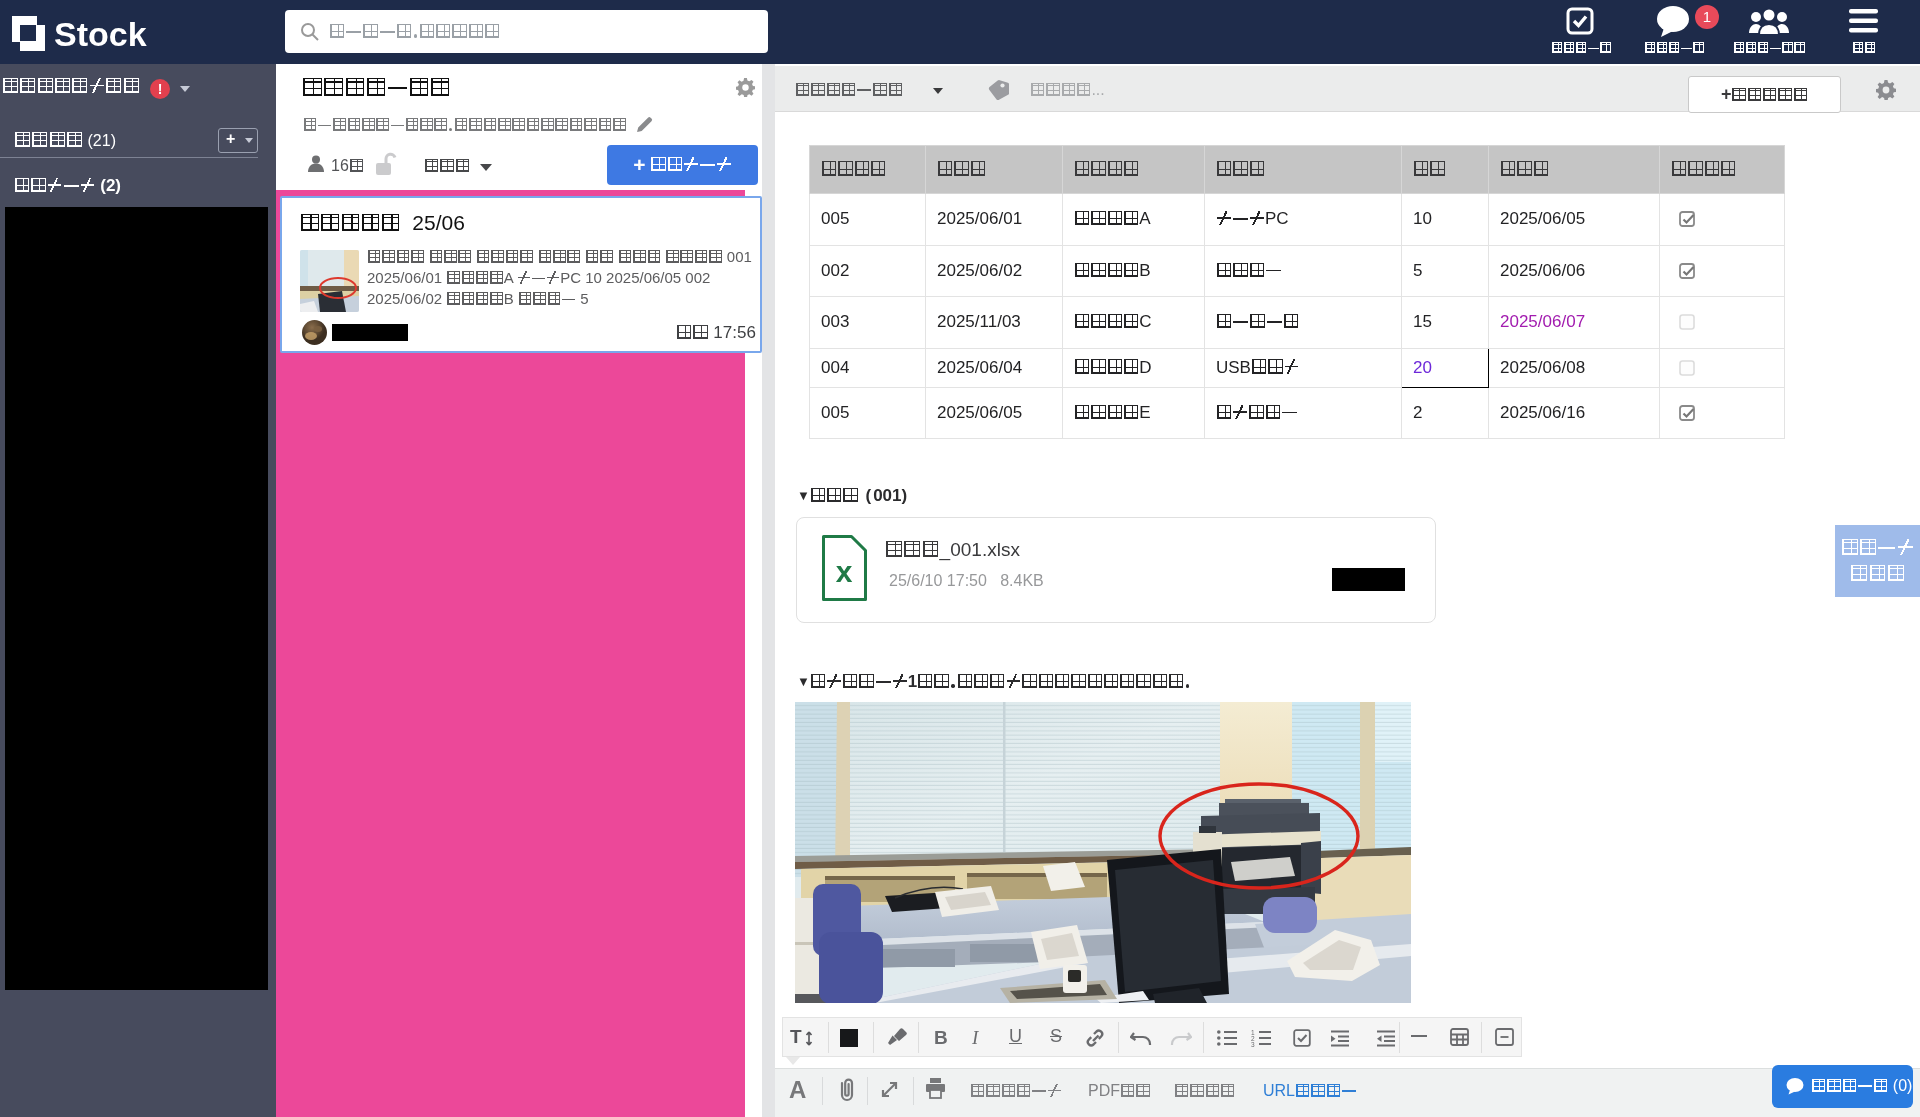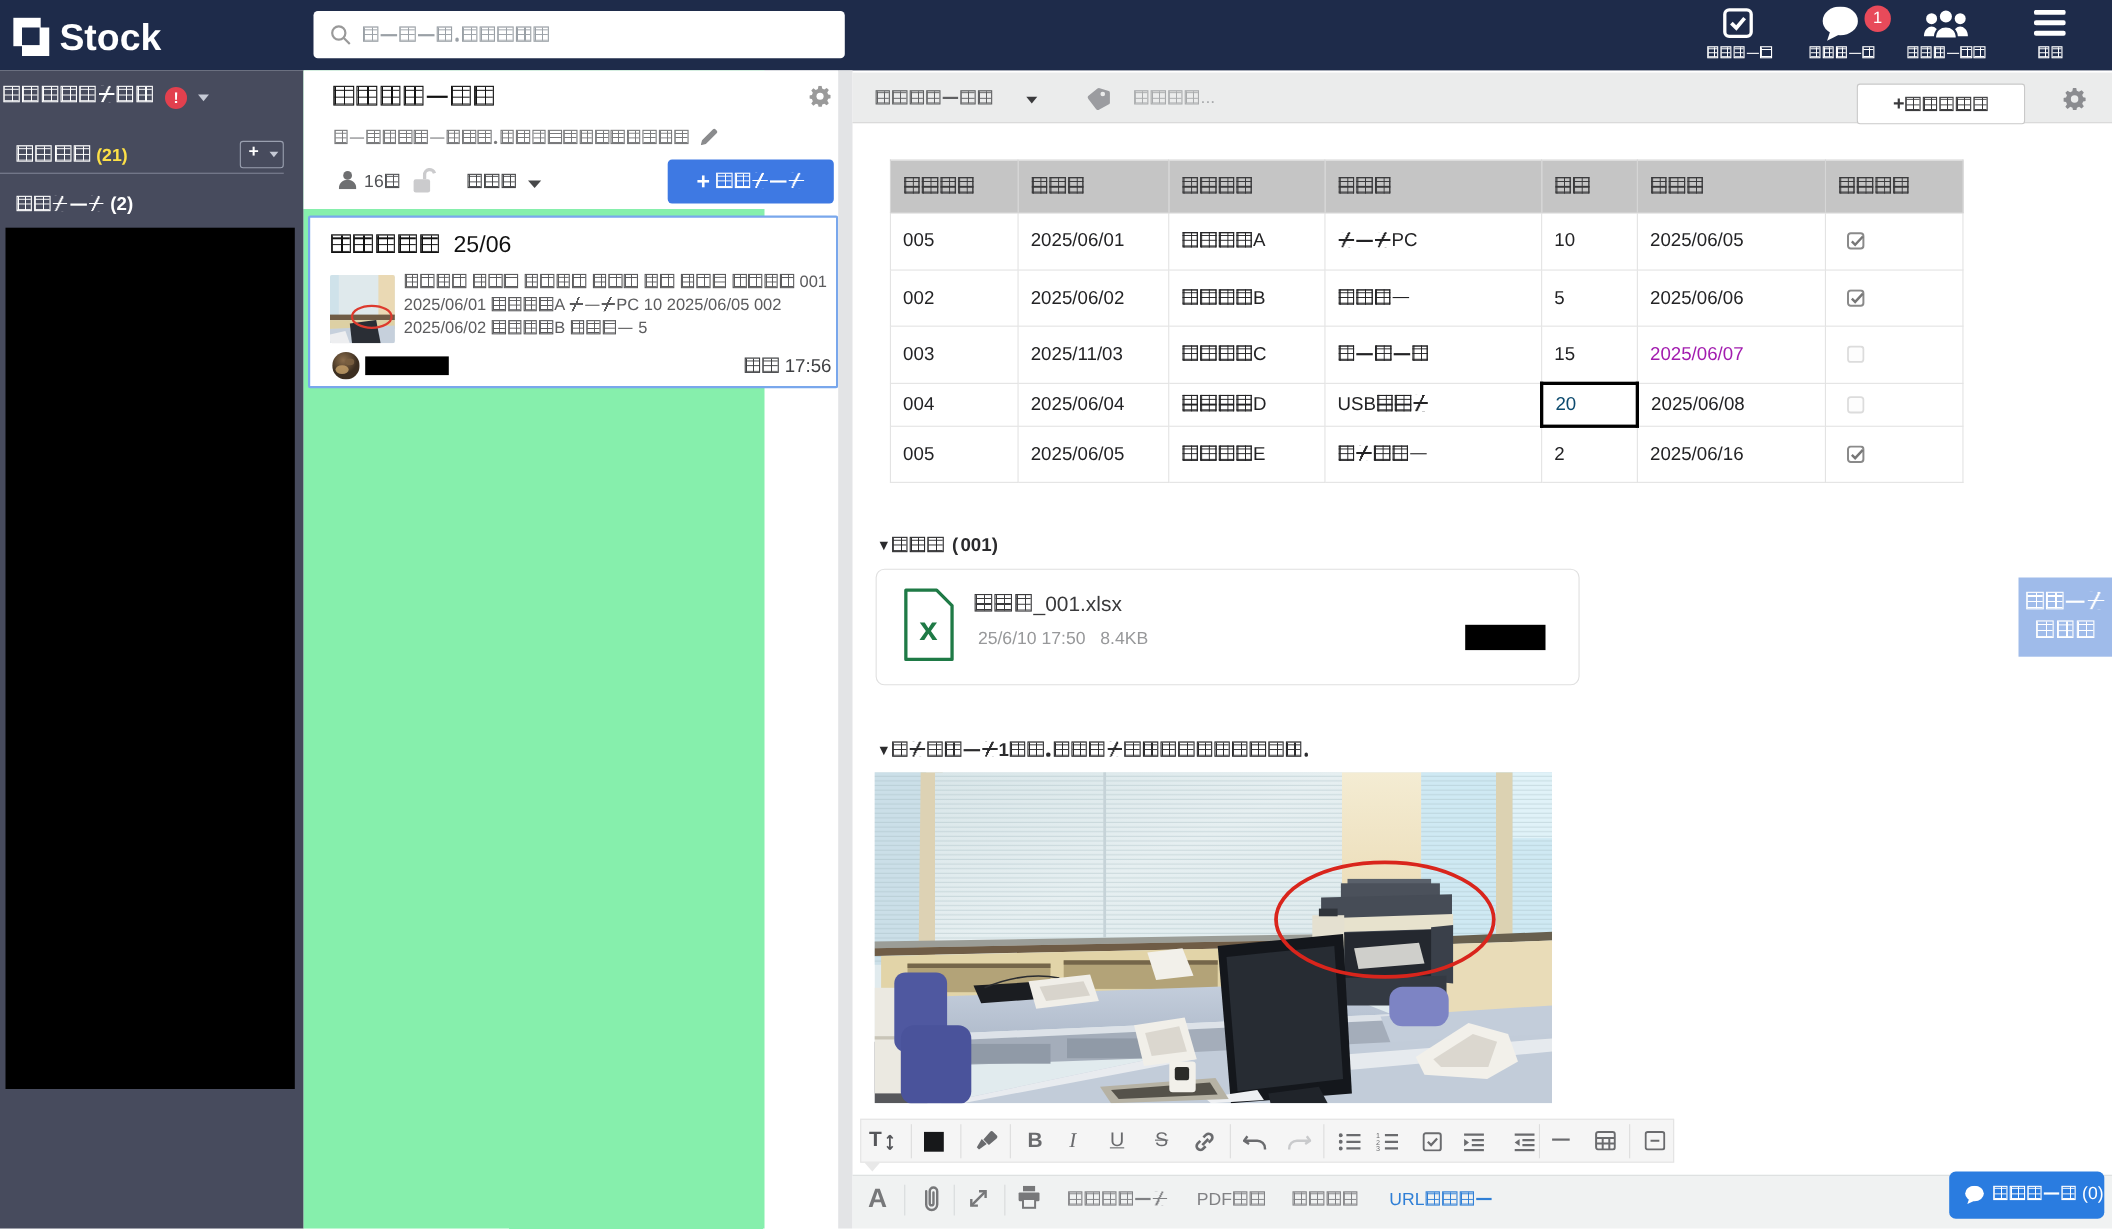--- a/index.html
+++ b/index.html
@@ -50,31 +50,31 @@
       <rect x="0" y="9.5" width="29" height="4.5" rx="2" fill="#fff"></rect>
       <rect x="0" y="19" width="29" height="4.5" rx="2" fill="#fff"></rect>
     </svg>
     <div class="abs" style="left:1846px;top:41px;width:36px;text-align:center;font-size:12.5px;color:#fff"><i class="k"></i><i class="k"></i></div>
 </div>
 
 <div class="abs" style="left:0;top:64px;width:276px;height:1053px;background:#474b5d">
   <div class="abs" style="left:2px;top:12px;font-size:18px;font-weight:bold;color:#fff"><i class="k"></i><i class="k"></i><i class="k"></i><i class="k"></i><i class="k"></i><i class="kl"></i><i class="k"></i><i class="k"></i></div>
   <div class="abs" style="left:150px;top:15px;width:20px;height:20px;border-radius:50%;background:#e2404e;color:#fff;font-size:14px;font-weight:bold;text-align:center;line-height:20px">!</div>
   <div class="abs" style="left:180px;top:22px;width:0;height:0;border-left:5px solid transparent;border-right:5px solid transparent;border-top:6px solid #c6cad6"></div>
-  <div class="abs" style="left:14px;top:66px;font-size:18px;font-weight:bold;color:#fff"><i class="k"></i><i class="k"></i><i class="k"></i><i class="k"></i><span style="font-weight:bold;font-size:16px;color:#fde047">&nbsp;(21)</span></div>
+  <div class="abs" style="left:14px;top:66px;font-size:18px;font-weight:bold;color:#fff"><i class="k"></i><i class="k"></i><i class="k"></i><i class="k"></i><span style="font-weight:normal;font-size:16px;color:#ffffff">&nbsp;(21)</span></div>
   <div class="abs" style="left:218px;top:64px;width:40px;height:25px;border:1.5px solid #9aa0b0;border-radius:3px;color:#fff">
     <span class="abs" style="left:7px;top:1px;font-size:16px;font-weight:bold">+</span>
     <span class="abs" style="left:26px;top:9px;width:0;height:0;border-left:4px solid transparent;border-right:4px solid transparent;border-top:5px solid #c6cad6"></span>
   </div>
   <div class="abs" style="left:0;top:93px;width:258px;height:1px;background:#7d8293"></div>
   <div class="abs" style="left:14px;top:112px;font-size:17px;font-weight:bold;color:#fff"><i class="k"></i><i class="k"></i><i class="kl"></i><i class="kd"></i><i class="kl"></i> (2)</div>
   <div class="abs" style="left:5px;top:143px;width:263px;height:783px;background:#000"></div>
 </div>
 
-<div class="abs" style="left:276px;top:64px;width:419px;height:1053px;background:#86efac">
+<div class="abs" style="left:276px;top:64px;width:469px;height:1053px;background:#ec4899">
   <div class="abs" style="left:0;top:0;width:486px;height:126px;background:#fff">
     <div class="abs" style="left:26px;top:11px;font-size:22px;font-weight:bold;color:#111"><i class="k"></i><i class="k"></i><i class="k"></i><i class="k"></i><i class="kd"></i><i class="k"></i><i class="k"></i></div>
     <svg class="abs" style="left:460px;top:14px" width="19" height="19" viewBox="0 0 20 20">
         <path fill="#9a9a9a" d="M8.5 0h3l.5 2.6 2 .9L16.4 2l2 2-1.5 2.3.9 2 2.7.5v3l-2.7.5-.9 2 1.5 2.3-2 2-2.3-1.5-2 .9-.5 2.6h-3l-.5-2.6-2-.9L3.6 19l-2-2 1.5-2.3-.9-2L-.5 12.2v-3L2.2 8.7l.9-2L1.6 4.4l2-2 2.3 1.5 2-.9z"></path>
         <circle cx="10" cy="10" r="3.4" fill="#fff"></circle>
       </svg>
     <div class="abs" style="left:27px;top:52px;font-size:15px;color:#797a7c"><i class="k"></i><i class="kd"></i><i class="k"></i><i class="k"></i><i class="k"></i><i class="k"></i><i class="kd"></i><i class="k"></i><i class="k"></i><i class="k"></i><i class="kp"></i><i class="k"></i><i class="k"></i><i class="k"></i><i class="k"></i><i class="k"></i><i class="k"></i><i class="k"></i><i class="k"></i><i class="k"></i><i class="k"></i><i class="k"></i><i class="k"></i>
       <svg style="vertical-align:-2px;margin-left:6px" width="16" height="16" viewBox="0 0 16 16">
           <path fill="#8a8b8d" d="M0 16 l1.2-4.5 L11 1.7 a1.8 1.8 0 0 1 2.6 0 l.9.9 a1.8 1.8 0 0 1 0 2.6 L4.7 15z"></path>
         </svg>
@@ -195,21 +195,21 @@
         <td style="border:1px solid #e3e3e3;padding-left:11px;color:#a21caf">2025/06/07</td>
         <td style="border:1px solid #e3e3e3;padding-left:19px"><svg width="17" height="17" viewBox="0 0 17 17" style="vertical-align:middle">
             <rect x="1" y="1" width="14" height="14" rx="2.5" fill="#fdfdfd" stroke="#dcdcdc" stroke-width="1.6"></rect>
           </svg></td>
       </tr>
       <tr style="background:#fff;height:39px">
         <td style="border:1px solid #e3e3e3;padding-left:11px;color:#232325">004</td>
         <td style="border:1px solid #e3e3e3;padding-left:11px;color:#232325">2025/06/04</td>
         <td style="border:1px solid #e3e3e3;padding-left:11px;color:#232325"><i class="k"></i><i class="k"></i><i class="k"></i><i class="k"></i>D</td>
         <td style="border:1px solid #e3e3e3;padding-left:11px;color:#232325">USB<i class="k"></i><i class="k"></i><i class="kl"></i></td>
-        <td style="border:3px solid #000000;padding-left:11px;color:#0c4a6e">20</td>
+        <td style="border:1px solid #000000;padding-left:11px;color:#6d28d9">20</td>
         <td style="border:1px solid #e3e3e3;padding-left:11px;color:#232325">2025/06/08</td>
         <td style="border:1px solid #e3e3e3;padding-left:19px"><svg width="17" height="17" viewBox="0 0 17 17" style="vertical-align:middle">
             <rect x="1" y="1" width="14" height="14" rx="2.5" fill="#fdfdfd" stroke="#dcdcdc" stroke-width="1.6"></rect>
           </svg></td>
       </tr>
       <tr style="background:#fff;height:51.5px">
         <td style="border:1px solid #e3e3e3;padding-left:11px;color:#232325">005</td>
         <td style="border:1px solid #e3e3e3;padding-left:11px;color:#232325">2025/06/05</td>
         <td style="border:1px solid #e3e3e3;padding-left:11px;color:#232325"><i class="k"></i><i class="k"></i><i class="k"></i><i class="k"></i>E</td>
         <td style="border:1px solid #e3e3e3;padding-left:11px;color:#232325"><i class="k"></i><i class="kl"></i><i class="k"></i><i class="k"></i><i class="kd"></i></td>

